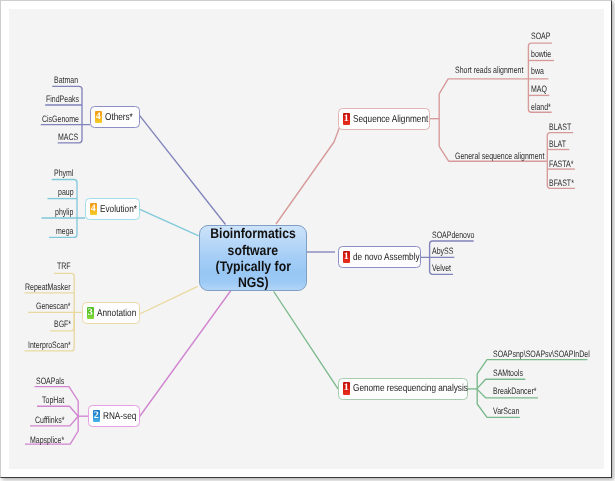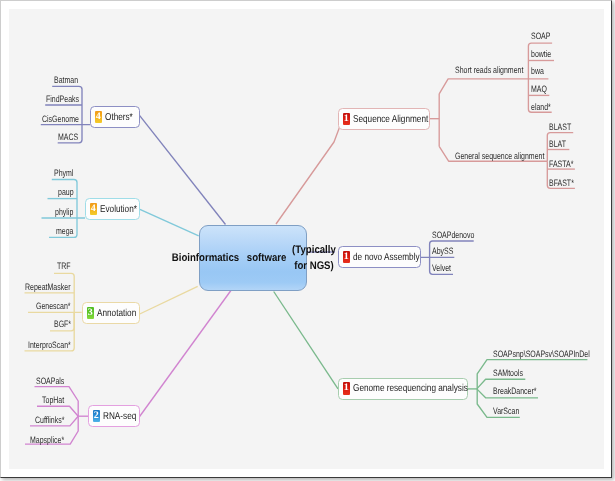--- a/index.html
+++ b/index.html
@@ -22,22 +22,22 @@
         border-radius:4.5px;display:flex;align-items:center;box-sizing:border-box;
         padding:0 4px 0 3.5px;height:22px;}
   .node .lbl{font-size:10px;color:#222;margin-left:2.5px;white-space:nowrap;
              display:inline-block;transform:scaleX(0.82);transform-origin:0 50%;}
   .badge{width:7.5px;height:12.3px;border-radius:1px;color:#fff;font-size:10px;
          font-weight:bold;display:flex;align-items:center;justify-content:center;
          line-height:1;flex:0 0 auto;overflow:hidden;font-family:"Liberation Serif",serif;}
   #center{position:absolute;left:198.5px;top:224.5px;width:108.5px;height:66.5px;
           border-radius:9px;border:1px solid #7f9fc4;box-sizing:border-box;
           background:linear-gradient(to bottom,#cce3fa 0%,#bbd9f8 22%,#a6cef6 48%,#98c7f4 72%,#9dcaf5 88%,#b2d5f7 100%);
-          display:flex;flex-direction:row;align-items:center;justify-content:center;
-          font-weight:bold;font-size:11px;color:#111;line-height:16.2px;text-align:center;padding-top:0px;}
+          display:flex;flex-direction:column;align-items:center;justify-content:center;
+          font-weight:bold;font-size:14px;color:#111;line-height:16.2px;text-align:center;padding-top:0px;}
   #center span{display:block;transform:scaleX(0.875);}
 </style>
 </head>
 <body>
 
 <div id="frame">
 <div id="canvas">
 
 <div id="layer">
 <svg class="lines" viewBox="0 0 615 481">

